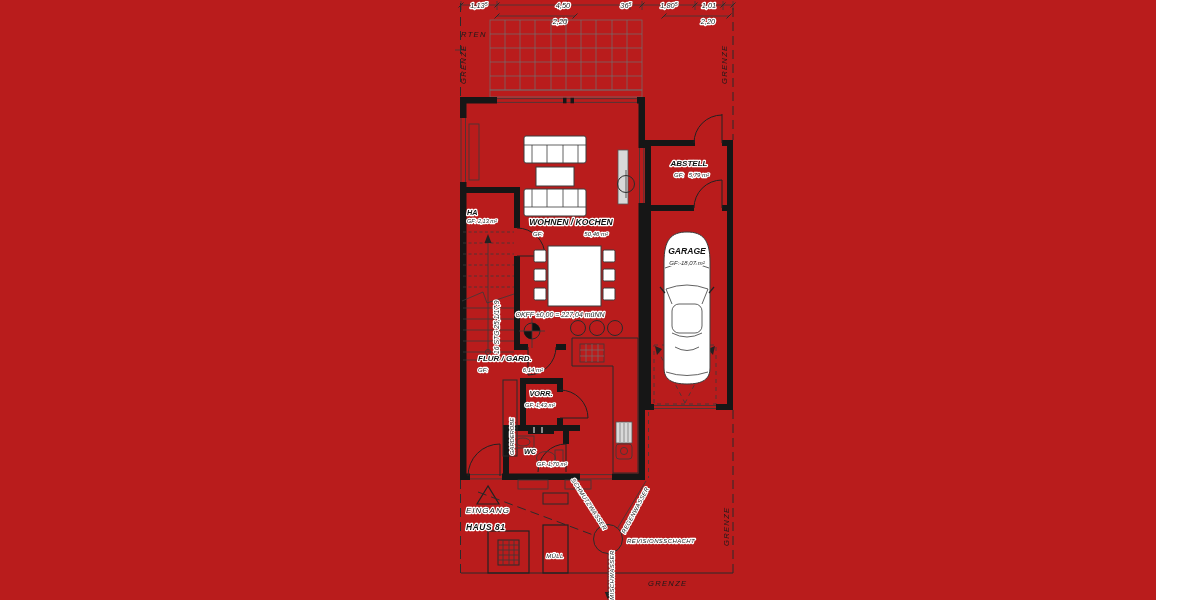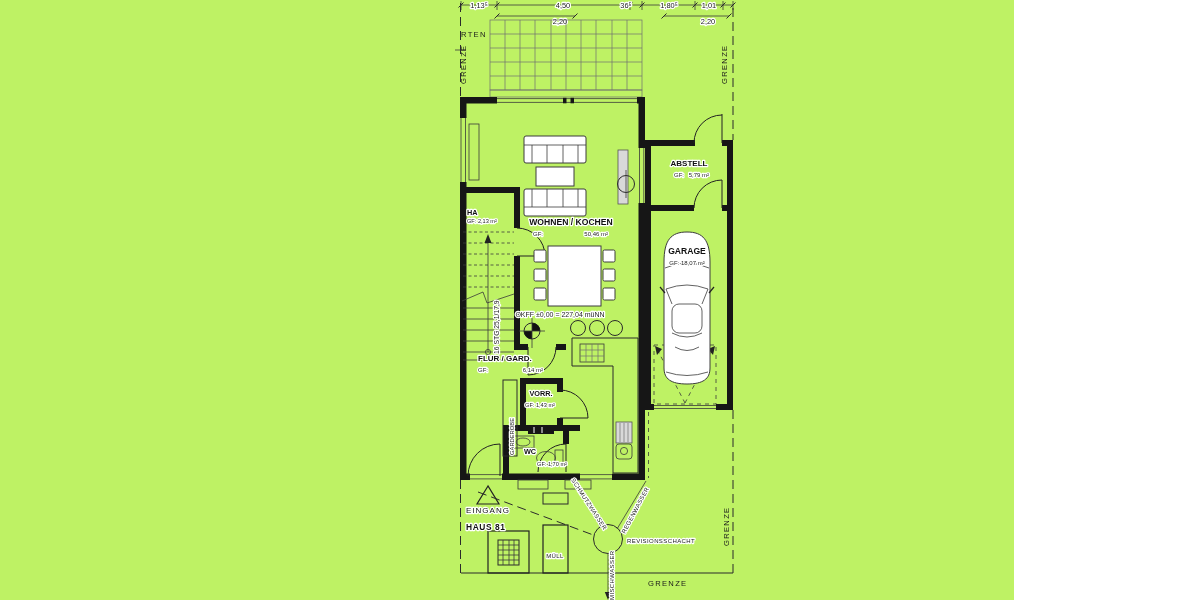--- a/index.html
+++ b/index.html
@@ -1,16 +1,16 @@
 <!DOCTYPE html>
 <html><head>
 <meta charset="utf-8">
 <style>
   html,body{margin:0;padding:0;background:#fff;}
-  #stage{position:relative;width:1014px;height:600px;background:#bef264;overflow:hidden;}
+  #stage{position:relative;width:1156px;height:600px;background:#b91c1c;overflow:hidden;font-style:italic;}
   svg{position:absolute;left:0;top:0;}
   svg text{font-family:"Liberation Sans","DejaVu Sans",sans-serif;}
   .wall{fill:#161616;stroke:none;}
   .s12{stroke:#222;stroke-width:1.2;fill:none;}
   .s1{stroke:#2b2b2b;stroke-width:1;fill:none;}
   .s08{stroke:#3a3a3a;stroke-width:0.8;fill:none;}
   .s07{stroke:#707070;stroke-width:0.7;fill:none;}
   .door{stroke:#222;stroke-width:1;fill:none;}
   .furn{stroke:#3c3c3c;stroke-width:1;fill:#fff;}
   .gray{fill:#d9d9d9;stroke:#555;stroke-width:0.8;}

